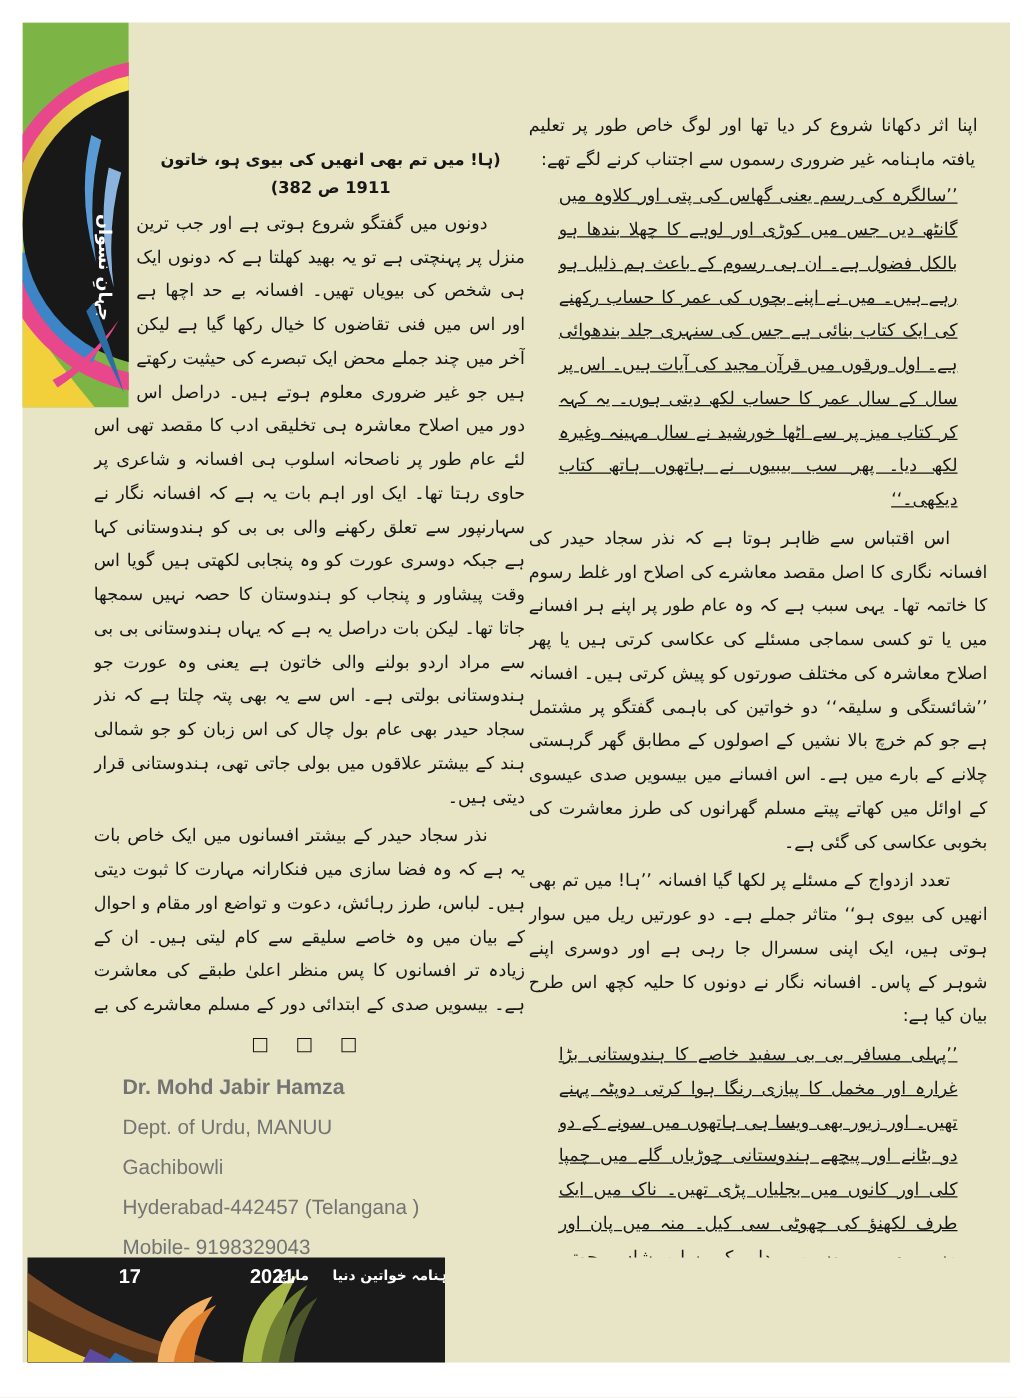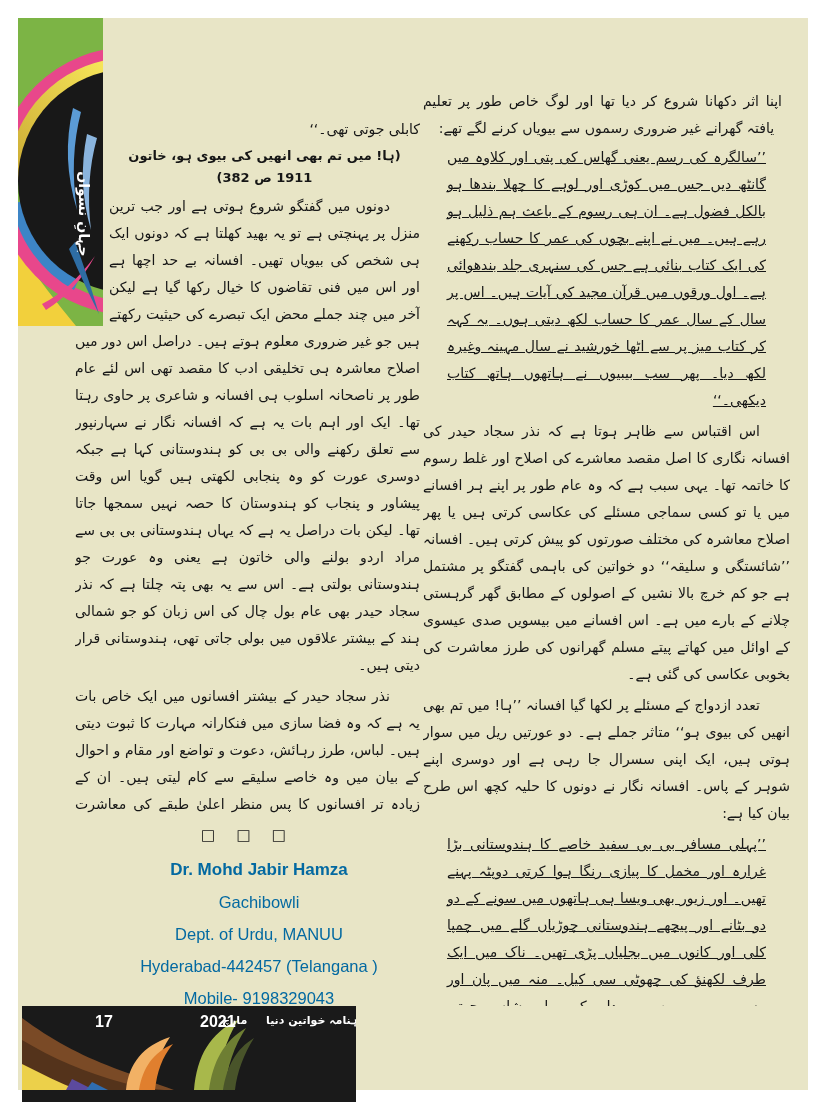--- a/index.html
+++ b/index.html
@@ -29,26 +29,26 @@
     font-size:13px;font-weight:bold;line-height:22px;margin:2px 0 4px 0;
     text-align:left;text-indent:0;
   }
   .citation.centered{text-align:center;}
   .quote-endline{margin:0;text-align:right;padding-left:4px;text-indent:0;}
   .end-marks{
     text-align:center;font-weight:bold;font-size:15px;letter-spacing:8px;
     margin:2px 0 10px 0;color:#161616;direction:ltr;
   }
   
-  .author{direction:ltr;text-align:center;font-family:"Liberation Sans",sans-serif;
-    color:#0369a1;font-size:16.5px;line-height:32px;padding-left:23px;}
+  .author{direction:ltr;text-align:left;font-family:"Liberation Sans",sans-serif;
+    color:#737373;font-size:16.5px;line-height:32px;padding-left:23px;}
   .author .name{font-weight:bold;font-size:17px;}
   
   .footer-box{
-    position:absolute;left:4px;top:988px;width:334px;height:96px;
+    position:absolute;left:4px;top:988px;width:334px;height:84px;
     background:#1a1a1a;overflow:hidden;
   }
   .footer-flames{position:absolute;left:0;top:0;width:334px;height:84px;}
   .footer-text{position:absolute;left:0;top:5px;width:334px;height:26px;color:#ffffff;}
   .footer-text span{position:absolute;white-space:nowrap;}
   .f-num{font-family:"Liberation Sans",sans-serif;font-weight:bold;font-size:16px;}
   .f-urdu{font-size:11px;font-weight:bold;direction:rtl;}
   .fp{left:73px;top:2px;}
   .fy{left:141px;top:2px;margin-left:37px;}
   .fm{left:200px;top:3px;}
@@ -73,41 +73,40 @@
     <path d="M-6,186 A122,122 0 0 0 56,272 L61,261 A110,110 0 0 1 5,183 Z" fill="#3d85c6"></path>
     <circle cx="112" cy="163" r="112" fill="#181818"></circle>
     <path d="M55,90 Q43,140 59,192 Q51,140 63,94 Z" fill="#5b9bd5"></path>
     <path d="M69,116 Q59,165 73,212 Q67,163 79,120 Z" fill="#8ab4dd"></path>
     <path d="M28,292 Q58,273 77,238 Q52,272 24,286 Z" fill="#e8478b"></path>
     <path d="M57,224 Q70,258 81,296 Q64,262 51,231 Z" fill="#2e6da4"></path>
     <text x="61" y="196" transform="rotate(90 61 196)" text-anchor="middle" fill="#ffffff" font-size="14" font-weight="bold">جہانِ نسواں</text>
   </svg>
 
   <div class="col-right urdu">
-    <p class="nopind">اپنا اثر دکھانا شروع کر دیا تھا اور لوگ خاص طور پر تعلیم یافتہ گھرانے غیر ضروری رسموں سے بیویاں کرنے لگے تھے:</p>
+    <p class="nopind">اپنا اثر دکھانا شروع کر دیا تھا اور لوگ خاص طور پر تعلیم یافتہ ماہنامہ غیر ضروری رسموں سے اجتناب کرنے لگے تھے:</p>
     <div class="quote-block">’’سالگرہ کی رسم یعنی گھاس کی پتی اور کلاوہ میں گانٹھ دیں جس میں کوڑی اور لوہے کا چھلا بندھا ہو بالکل فضول ہے۔ ان ہی رسوم کے باعث ہم ذلیل ہو رہے ہیں۔ میں نے اپنے بچوں کی عمر کا حساب رکھنے کی ایک کتاب بنائی ہے جس کی سنہری جلد بندھوائی ہے۔ اول ورقوں میں قرآن مجید کی آیات ہیں۔ اس پر سال کے سال عمر کا حساب لکھ دیتی ہوں۔ یہ کہہ کر کتاب میز پر سے اٹھا خورشید نے سال مہینہ وغیرہ لکھ دیا۔ پھر سب بیبیوں نے ہاتھوں ہاتھ کتاب دیکھی۔‘‘</div>
     <p class="para">اس اقتباس سے ظاہر ہوتا ہے کہ نذر سجاد حیدر کی افسانہ نگاری کا اصل مقصد معاشرے کی اصلاح اور غلط رسوم کا خاتمہ تھا۔ یہی سبب ہے کہ وہ عام طور پر اپنے ہر افسانے میں یا تو کسی سماجی مسئلے کی عکاسی کرتی ہیں یا پھر اصلاح معاشرہ کی مختلف صورتوں کو پیش کرتی ہیں۔ افسانہ ’’شائستگی و سلیقہ‘‘ دو خواتین کی باہمی گفتگو پر مشتمل ہے جو کم خرچ بالا نشیں کے اصولوں کے مطابق گھر گرہستی چلانے کے بارے میں ہے۔ اس افسانے میں بیسویں صدی عیسوی کے اوائل میں کھاتے پیتے مسلم گھرانوں کی طرز معاشرت کی بخوبی عکاسی کی گئی ہے۔</p>
     <p class="para">تعدد ازدواج کے مسئلے پر لکھا گیا افسانہ ’’ہا! میں تم بھی انھیں کی بیوی ہو‘‘ متاثر جملے ہے۔ دو عورتیں ریل میں سوار ہوتی ہیں، ایک اپنی سسرال جا رہی ہے اور دوسری اپنے شوہر کے پاس۔ افسانہ نگار نے دونوں کا حلیہ کچھ اس طرح بیان کیا ہے:</p>
     <div class="quote-block">’’پہلی مسافر بی بی سفید خاصے کا ہندوستانی بڑا غرارہ اور مخمل کا پیازی رنگا ہوا کرتی دوپٹہ پہنے تھیں۔ اور زیور بھی ویسا ہی ہاتھوں میں سونے کے دو دو بٹانے اور پیچھے ہندوستانی چوڑیاں گلے میں چمپا کلی اور کانوں میں بجلیاں پڑی تھیں۔ ناک میں ایک طرف لکھنؤ کی چھوٹی سی کیل۔ منہ میں پان اور مسی بھی۔ پیروں میں دلی کی سلیم شاہی جوتی تھی۔ اور دوسری امرتسر سے سوار ہونے والی بی بی سبز کناویز کی شلوار اور گلابی ریشمی پھولدار قمیص۔ آسمانی مخمل کی واسکٹ پہنے اور بادامی پھولدار کریب کا دوپٹہ اوڑھے تھیں۔ ہاتھوں میں سونے کے کڑے اور کانوں میں جڑاؤ در تھے۔ اور پاؤں میں</div>
   </div>
 
   <div class="col-left urdu">
     <div class="deco-spacer"></div>
-    <p class="quote-endline">کابلی جوتی تھی۔‘‘</p>
     <p class="citation centered">(ہا! میں تم بھی انھیں کی بیوی ہو، خاتون 1911 ص 382)</p>
     <p class="para">دونوں میں گفتگو شروع ہوتی ہے اور جب ترین منزل پر پہنچتی ہے تو یہ بھید کھلتا ہے کہ دونوں ایک ہی شخص کی بیویاں تھیں۔ افسانہ بے حد اچھا ہے اور اس میں فنی تقاضوں کا خیال رکھا گیا ہے لیکن آخر میں چند جملے محض ایک تبصرے کی حیثیت رکھتے ہیں جو غیر ضروری معلوم ہوتے ہیں۔ دراصل اس دور میں اصلاح معاشرہ ہی تخلیقی ادب کا مقصد تھی اس لئے عام طور پر ناصحانہ اسلوب ہی افسانہ و شاعری پر حاوی رہتا تھا۔ ایک اور اہم بات یہ ہے کہ افسانہ نگار نے سہارنپور سے تعلق رکھنے والی بی بی کو ہندوستانی کہا ہے جبکہ دوسری عورت کو وہ پنجابی لکھتی ہیں گویا اس وقت پیشاور و پنجاب کو ہندوستان کا حصہ نہیں سمجھا جاتا تھا۔ لیکن بات دراصل یہ ہے کہ یہاں ہندوستانی بی بی سے مراد اردو بولنے والی خاتون ہے یعنی وہ عورت جو ہندوستانی بولتی ہے۔ اس سے یہ بھی پتہ چلتا ہے کہ نذر سجاد حیدر بھی عام بول چال کی اس زبان کو جو شمالی ہند کے بیشتر علاقوں میں بولی جاتی تھی، ہندوستانی قرار دیتی ہیں۔</p>
     <p class="para">نذر سجاد حیدر کے بیشتر افسانوں میں ایک خاص بات یہ ہے کہ وہ فضا سازی میں فنکارانہ مہارت کا ثبوت دیتی ہیں۔ لباس، طرز رہائش، دعوت و تواضع اور مقام و احوال کے بیان میں وہ خاصے سلیقے سے کام لیتی ہیں۔ ان کے زیادہ تر افسانوں کا پس منظر اعلیٰ طبقے کی معاشرت ہے۔ بیسویں صدی کے ابتدائی دور کے مسلم معاشرے کی بے حد حقیقی اور فطری تصویریں ان کے افسانوں میں نظر آتی ہیں۔ نذر سجاد حیدر ایک بڑی افسانہ نگار نہ سہی لیکن اس دور کی خواتین افسانہ نگاروں میں ان کا ایک اہم مقام ہے۔ وہ عصری سماجی صورتحال کی نبض شناس ضرور ہیں لیکن ان کے افسانوں میں عام سماجی رویے اور معاشرتی ڈھانچے سے انحراف اور بغاوت کا رویہ نہیں ملتا ہے۔ ہاں وہ ایک عمدہ تخلیقی زبان اور موثر اسلوب اظہار کی بنا پر قاری کے ذہن و دل کو اپنی گرفت میں ضرور لے لیتی ہیں۔</p>
   </div>
 
   <div class="col-left-bottom">
     <div class="end-marks">□ □ □</div>
     <div class="author">
       <div class="name">Dr. Mohd Jabir Hamza</div>
+      <div>Dept. of Urdu, MANUU</div>
       <div>Gachibowli</div>
-      <div>Dept. of Urdu, MANUU</div>
       <div>Hyderabad-442457 (Telangana )</div>
       <div>Mobile- 9198329043</div>
       <div>mohdjabir786@gmail.com</div>
     </div>
   </div>
 
   <div class="footer-box">
     <svg class="footer-flames" viewBox="0 0 334 84">
       <path d="M0,12 C30,34 56,48 92,62 C114,70 132,77 152,84 L0,84 Z" fill="#7a4a26"></path>
       <path d="M0,34 C30,52 64,67 102,77 C118,81 130,83 142,84 L0,84 Z" fill="#54331b"></path>

